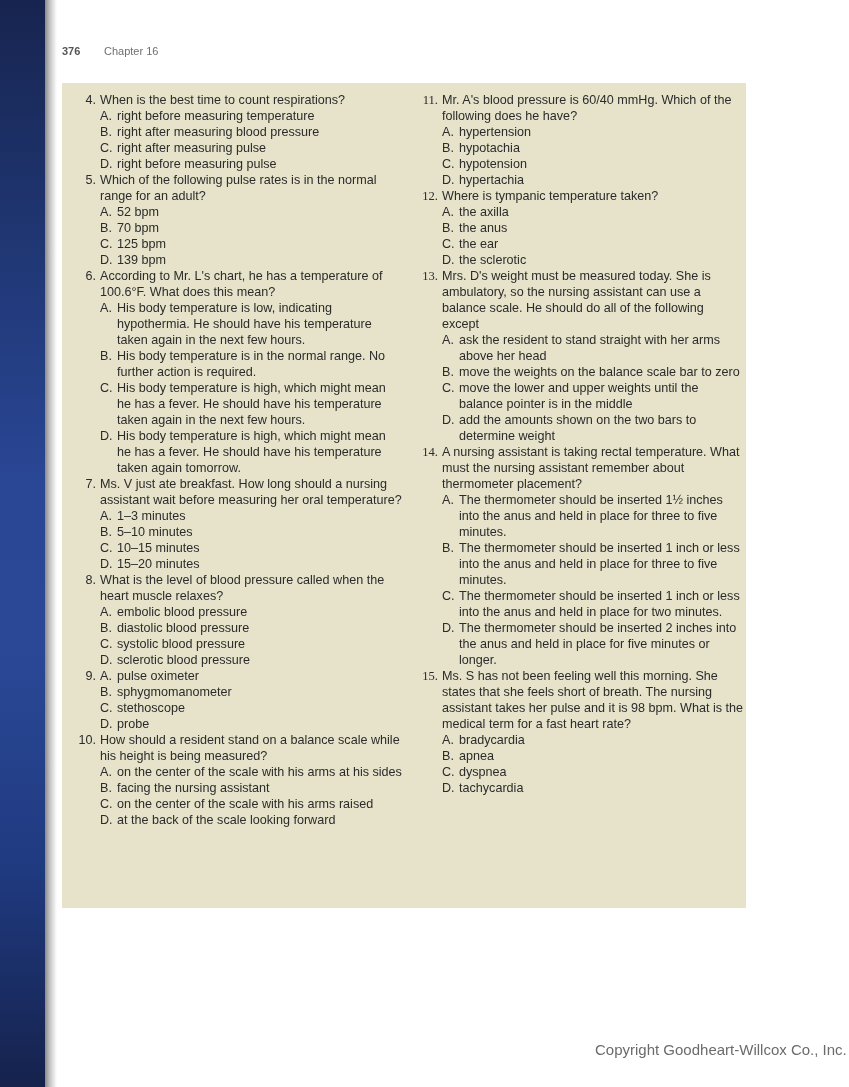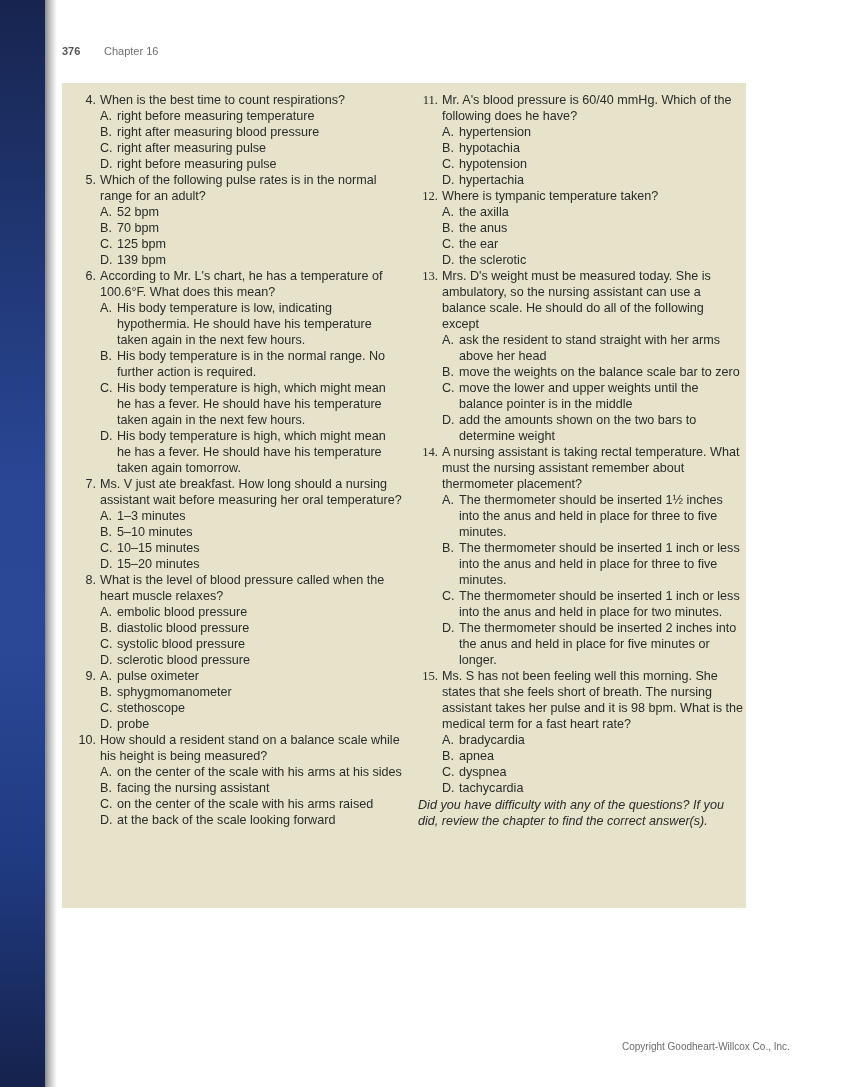--- a/index.html
+++ b/index.html
@@ -86,23 +86,23 @@
       left: 0;
     }
     .opt-text { display: block; }
     .footer-note {
       font-style: italic;
       padding-left: 4px;
       margin-top: 1px;
     }
     .copyright {
       position: absolute;
-      left: 622px;
+      left: 595px;
       top: 1041px;
-      font-size: 10px;
+      font-size: 15px;
       color: #6b6b6b;
       white-space: nowrap;
     }
   </style>
 </head>
 <body>
 
 <div class="side-bar"></div>
 <div class="side-shadow"></div>
 
@@ -418,17 +418,16 @@
     <span class="opt-text">dyspnea</span>
   </div>
 
   <div class="option">
     <span class="opt-letter">D.</span>
     <span class="opt-text">tachycardia</span>
   </div>
 </div>
   </div>
 </div>
-    <div class="footer-note">Did you have difficulty with any of the questions? If you did, review the chapter to find the correct answer(s).</div>
   </div>
 </div>
 
 <div class="copyright">Copyright Goodheart-Willcox Co., Inc.</div>
 
 </body></html>

